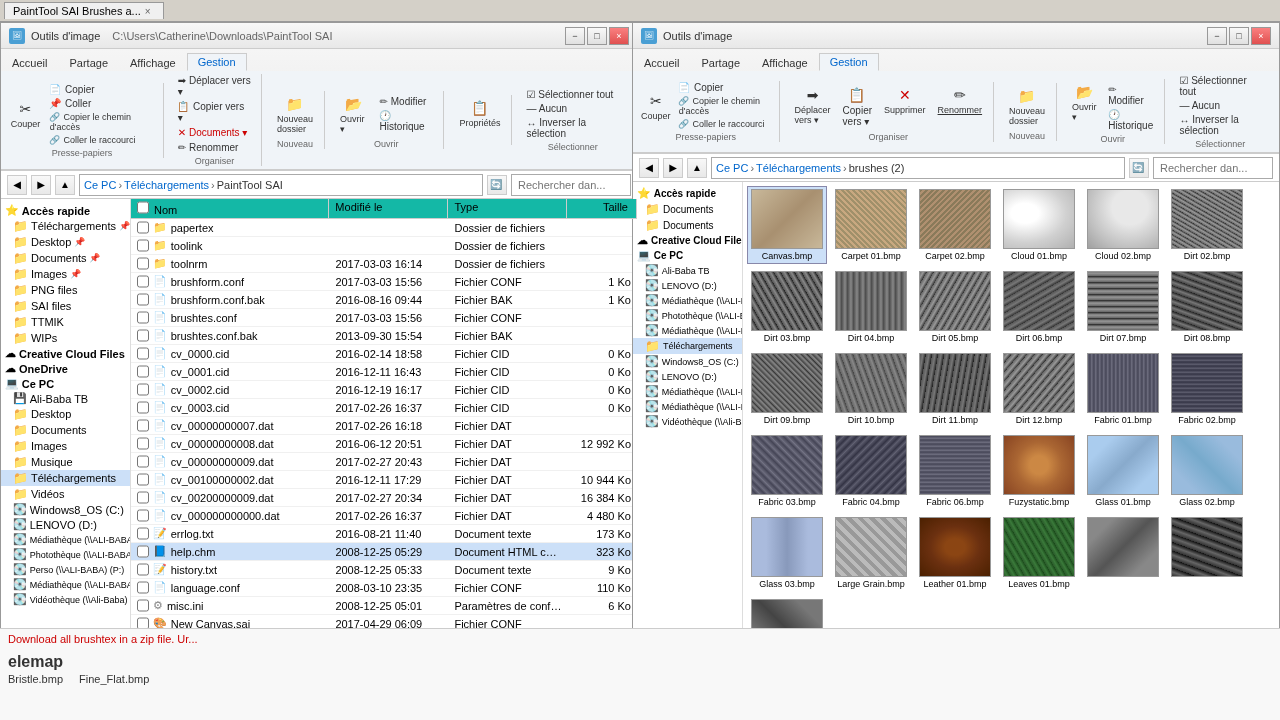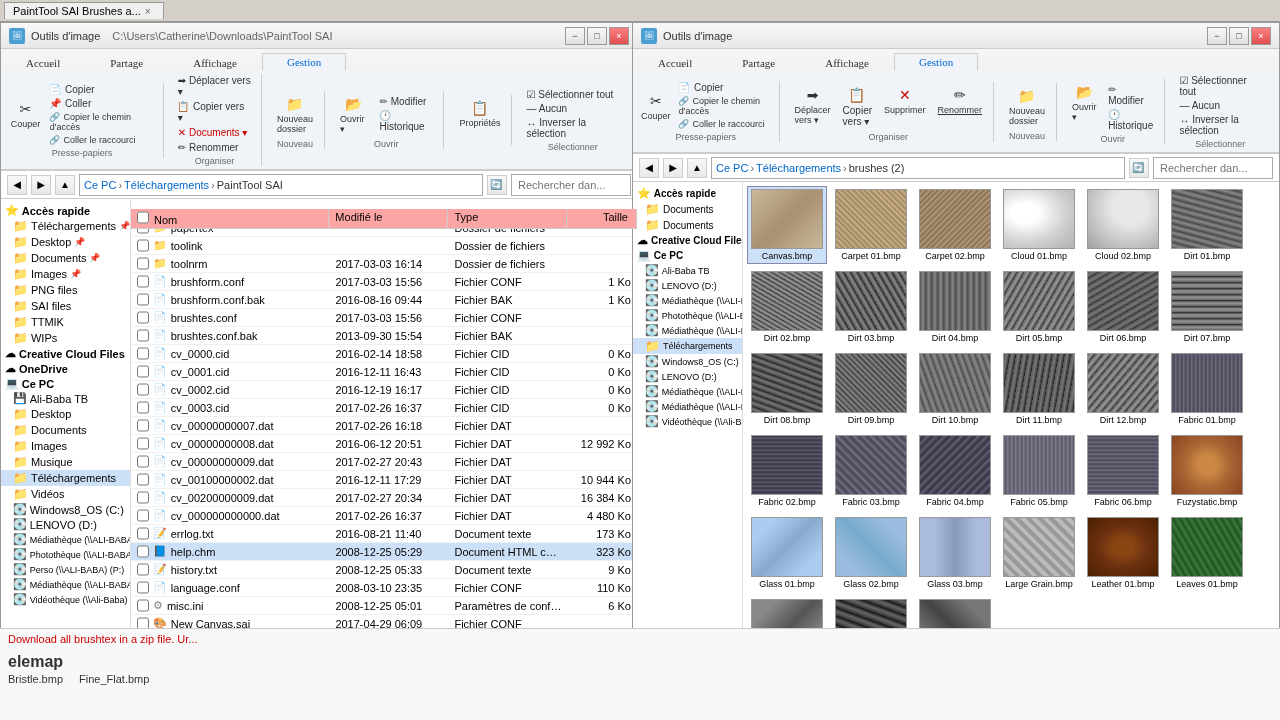--- a/index.html
+++ b/index.html
@@ -106,27 +106,26 @@
     .ribbon {
       background: linear-gradient(to bottom, #f5f5f5, #e8e8e8);
       border-bottom: 1px solid #ccc;
     }
     .ribbon-tabs {
       display: flex;
       height: 22px;
       align-items: flex-end;
     }
     .ribbon-tab {
-      padding: 2px 24px;
+      padding: 2px 10px;
       font-size: 11px;
       cursor: pointer;
       color: #333;
       border: 1px solid transparent;
       border-bottom: none;
-      font-family: Liberation Serif, serif;
     }
     .ribbon-tab.active {
       background: #f0f4f8;
       border-color: #ccc;
       border-bottom: 1px solid #f0f4f8;
       color: #0066cc;
     }
     .ribbon-content {
       background: #f0f4f8;
       border-bottom: 1px solid #ccc;
@@ -249,24 +248,24 @@
     .folder-icon { color: #f0c040; font-size: 12px; }
 
     
     .file-list {
       flex: 1;
       overflow-y: auto;
       overflow-x: hidden;
     }
     .file-list-header {
       display: flex;
-      background: #fca5a5;
+      background: #14b8a6;
       border-bottom: 1px solid #ccc;
       position: sticky;
-      top: 10px;
+      top: 0;
       z-index: 1;
     }
     .col-header {
       padding: 2px 6px;
       font-size: 11px;
       border-right: 1px solid #ccc;
       cursor: pointer;
       user-select: none;
       white-space: nowrap;
     }
@@ -1057,24 +1056,20 @@
   </div>
         <div class="thumbnail-item">
     <div class="thumbnail-img" style="background: radial-gradient(ellipse at 30% 40%, #fff 20%, #d0d0d0 60%, #b0b0b0 100%);"></div>
     <div class="thumbnail-label">Cloud 01.bmp</div>
   </div>
         <div class="thumbnail-item">
     <div class="thumbnail-img" style="background: radial-gradient(ellipse at 60% 30%, #e8e8e8 30%, #c0c0c0 70%, #a0a0a0 100%);"></div>
     <div class="thumbnail-label">Cloud 02.bmp</div>
   </div>
         <div class="thumbnail-item">
-    <div class="thumbnail-img" style="background: repeating-linear-gradient(15deg, #555 0px, #888 3px, #444 6px);"></div>
-    <div class="thumbnail-label">Dirt 01.bmp</div>
-  </div>
-        <div class="thumbnail-item">
     <div class="thumbnail-img" style="background: repeating-linear-gradient(30deg, #666 0px, #999 2px, #333 4px);"></div>
     <div class="thumbnail-label">Dirt 02.bmp</div>
   </div>
         <div class="thumbnail-item">
     <div class="thumbnail-img" style="background: repeating-linear-gradient(60deg, #555 0px, #888 3px, #222 6px);"></div>
     <div class="thumbnail-label">Dirt 03.bmp</div>
   </div>
         <div class="thumbnail-item">
     <div class="thumbnail-img" style="background: repeating-linear-gradient(90deg, #555 0px, #888 3px, #444 6px);"></div>
     <div class="thumbnail-label">Dirt 04.bmp</div>
@@ -1119,24 +1114,20 @@
     <div class="thumbnail-img" style="background: repeating-linear-gradient(0deg, #556 0px, #334 2px, #667 4px);"></div>
     <div class="thumbnail-label">Fabric 02.bmp</div>
   </div>
         <div class="thumbnail-item">
     <div class="thumbnail-img" style="background: repeating-linear-gradient(45deg, #667 0px, #445 3px, #778 6px);"></div>
     <div class="thumbnail-label">Fabric 03.bmp</div>
   </div>
         <div class="thumbnail-item">
     <div class="thumbnail-img" style="background: repeating-linear-gradient(135deg, #556 0px, #334 3px, #667 6px);"></div>
     <div class="thumbnail-label">Fabric 04.bmp</div>
-  </div>
-        <div class="thumbnail-item">
-    <div class="thumbnail-img" style="background: repeating-linear-gradient(90deg, #778 0px, #556 2px, #889 4px);"></div>
-    <div class="thumbnail-label">Fabric 05.bmp</div>
   </div>
         <div class="thumbnail-item">
     <div class="thumbnail-img" style="background: repeating-linear-gradient(0deg, #667 0px, #445 2px, #778 4px);"></div>
     <div class="thumbnail-label">Fabric 06.bmp</div>
   </div>
         <div class="thumbnail-item">
     <div class="thumbnail-img" style="background: radial-gradient(circle, #cc8844 20%, #aa6633 50%, #884422 100%);"></div>
     <div class="thumbnail-label">Fuzystatic.bmp</div>
   </div>
         <div class="thumbnail-item">

